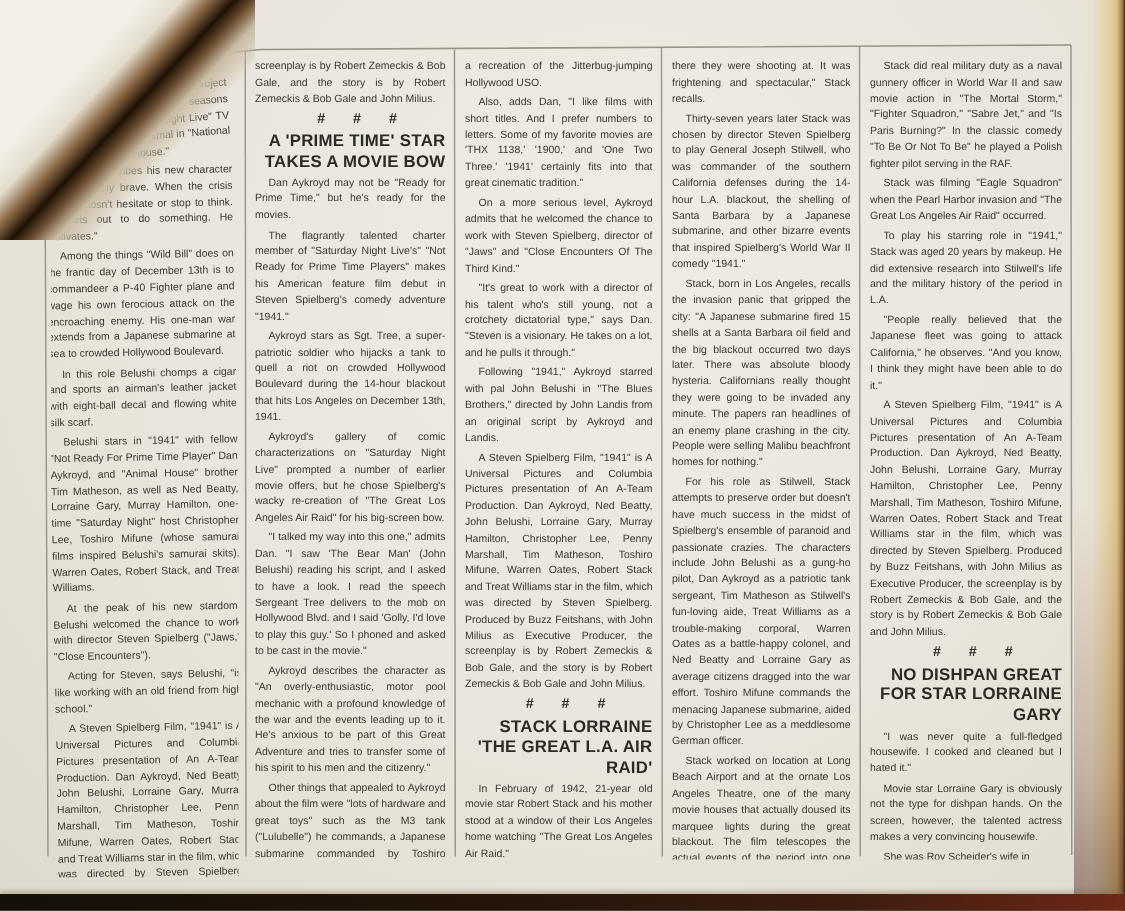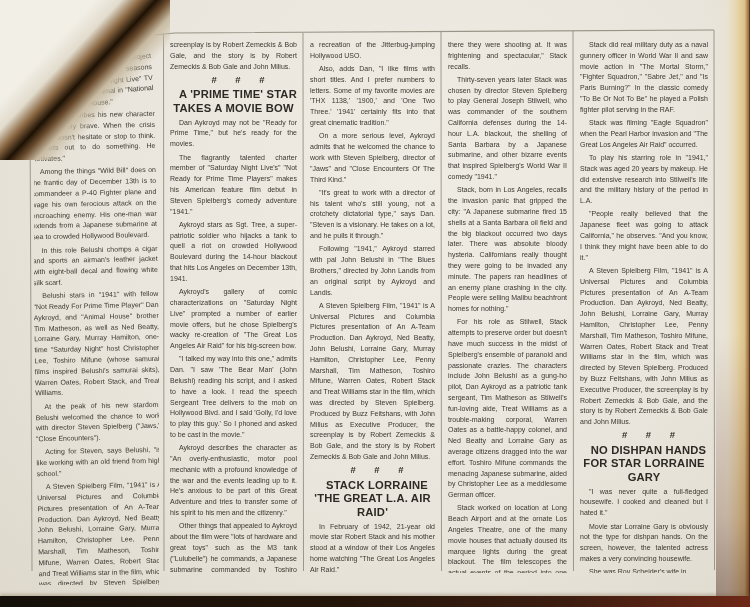--- a/index.html
+++ b/index.html
@@ -9,21 +9,21 @@
     background:radial-gradient(ellipse at 55% 30%, #efece4 0%, #e9e5dc 55%, #ded9cc 100%);
     font-family:"Liberation Sans",sans-serif;color:#3a3731;
   }
   .col{
     position:absolute;top:40px;height:533px;overflow:hidden;
     text-align:justify;font-size:7px;line-height:10.8px;
   }
   .col p{margin:0 0 2.5px 0;text-indent:9px;}
   .col p.noindent{text-indent:0;}
   .sep{text-align:center;font-weight:bold;font-size:9.5px;word-spacing:16px;margin:7px 0;text-indent:0;color:#2e2b25;}
-  .hd{text-align:center;font-weight:bold;font-size:11.2px;line-height:13.5px;margin:2px 0 6px;text-indent:0;color:#2c2a24;letter-spacing:.2px;}
+  .hd{text-align:right;font-weight:bold;font-size:11.2px;line-height:13.5px;margin:2px 0 6px;text-indent:0;color:#2c2a24;letter-spacing:.2px;}
   #col1{left:34px;width:125px;top:52px;}
   #col1 .inner{transform:rotate(-1.1deg);}
   #col1 .curltext{transform:rotate(-3.1deg);transform-origin:100% 100%;margin-bottom:4px;}
   #col2{left:170px;width:127px;}
   #col3{left:310px;width:125px;}
   #col4{left:448px;width:119px;}
   #col5{left:580px;width:128px;}
   .rules{position:absolute;left:0;top:0;pointer-events:none;}
   .edge-right{
     position:absolute;top:0;right:0;width:34px;height:607px;
@@ -109,21 +109,21 @@
     <p>Stack worked on location at Long Beach Airport and at the ornate Los Angeles Theatre, one of the many movie houses that actually doused its marquee lights during the great blackout. The film telescopes the actual events of the period into one action-packed day.</p>
   </div>
 
   <div class="col" id="col5">
     <p>Stack did real military duty as a naval gunnery officer in World War II and saw movie action in "The Mortal Storm," "Fighter Squadron," "Sabre Jet," and "Is Paris Burning?" In the classic comedy "To Be Or Not To Be" he played a Polish fighter pilot serving in the RAF.</p>
     <p>Stack was filming "Eagle Squadron" when the Pearl Harbor invasion and "The Great Los Angeles Air Raid" occurred.</p>
     <p>To play his starring role in "1941," Stack was aged 20 years by makeup. He did extensive research into Stilwell's life and the military history of the period in L.A.</p>
     <p>"People really believed that the Japanese fleet was going to attack California," he observes. "And you know, I think they might have been able to do it."</p>
     <p>A Steven Spielberg Film, "1941" is A Universal Pictures and Columbia Pictures presentation of An A-Team Production. Dan Aykroyd, Ned Beatty, John Belushi, Lorraine Gary, Murray Hamilton, Christopher Lee, Penny Marshall, Tim Matheson, Toshiro Mifune, Warren Oates, Robert Stack and Treat Williams star in the film, which was directed by Steven Spielberg. Produced by Buzz Feitshans, with John Milius as Executive Producer, the screenplay is by Robert Zemeckis &amp; Bob Gale, and the story is by Robert Zemeckis &amp; Bob Gale and John Milius.</p>
     <p class="sep"># # #</p>
-    <p class="hd">NO DISHPAN HANDS FOR STAR LORRAINE GARY</p>
+    <p class="hd">NO DISHPAN GREAT FOR STAR LORRAINE GARY</p>
     <p>"I was never quite a full-fledged housewife. I cooked and cleaned but I hated it."</p>
     <p>Movie star Lorraine Gary is obviously not the type for dishpan hands. On the screen, however, the talented actress makes a very convincing housewife.</p>
     <p>She was Roy Scheider's wife in</p>
   </div>
 
   <div class="curl-corner"></div>
   <div class="edge-right"></div>
   <div class="edge-right-shade"></div>
   <div class="bottom-shadow"></div>
 

